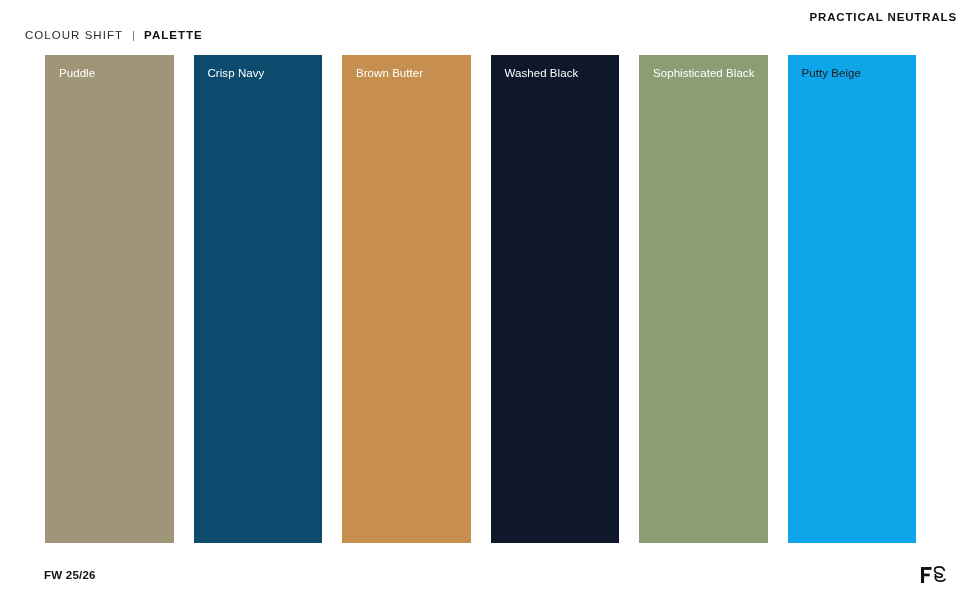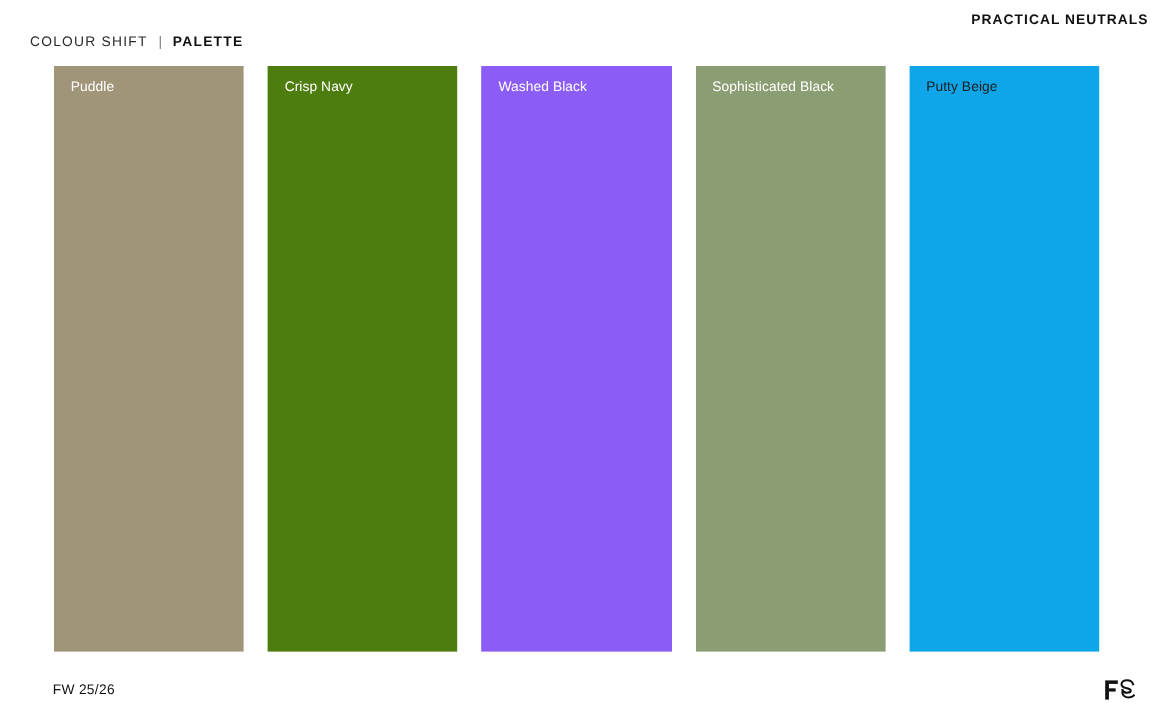--- a/index.html
+++ b/index.html
@@ -95,21 +95,21 @@
     width: 960px;
     height: 45px;
     display: flex;
     align-items: center;
     justify-content: space-between;
     padding: 0 14px 6px 14px;
     box-sizing: border-box;
   }
   .season {
     font-size: 11.5px;
-    font-weight: 400;
+    font-weight: 700;
     letter-spacing: 0.02em;
     color: #111111;
     padding-left: 30px;
   }
   .logo {
     width: 26px;
     height: 22px;
     display: block;
   }
 </style>
@@ -124,26 +124,29 @@
   </div>
   <div class="header-right">PRACTICAL NEUTRALS</div>
 </div>
 
 <div class="palette">
 
   <div class="swatch" style="background:#a09579">
     <span class="swatch-label" style="color:#ffffff">Puddle</span>
   </div>
 
-  <div class="swatch" style="background:#4d7c0f">
+  <div class="swatch" style="background:#0c4a6e">
     <span class="swatch-label" style="color:#ffffff">Crisp Navy</span>
   </div>
 
+  <div class="swatch" style="background:#c68e4f">
+    <span class="swatch-label" style="color:#ffffff">Brown Butter</span>
+  </div>
 
-  <div class="swatch" style="background:#8b5cf6">
+  <div class="swatch" style="background:#0f172a">
     <span class="swatch-label" style="color:#ffffff">Washed Black</span>
   </div>
 
   <div class="swatch" style="background:#8b9d72">
     <span class="swatch-label" style="color:#ffffff">Sophisticated Black</span>
   </div>
 
   <div class="swatch" style="background:#0ea5e9">
     <span class="swatch-label" style="color:#1d1d1d">Putty Beige</span>
   </div>

